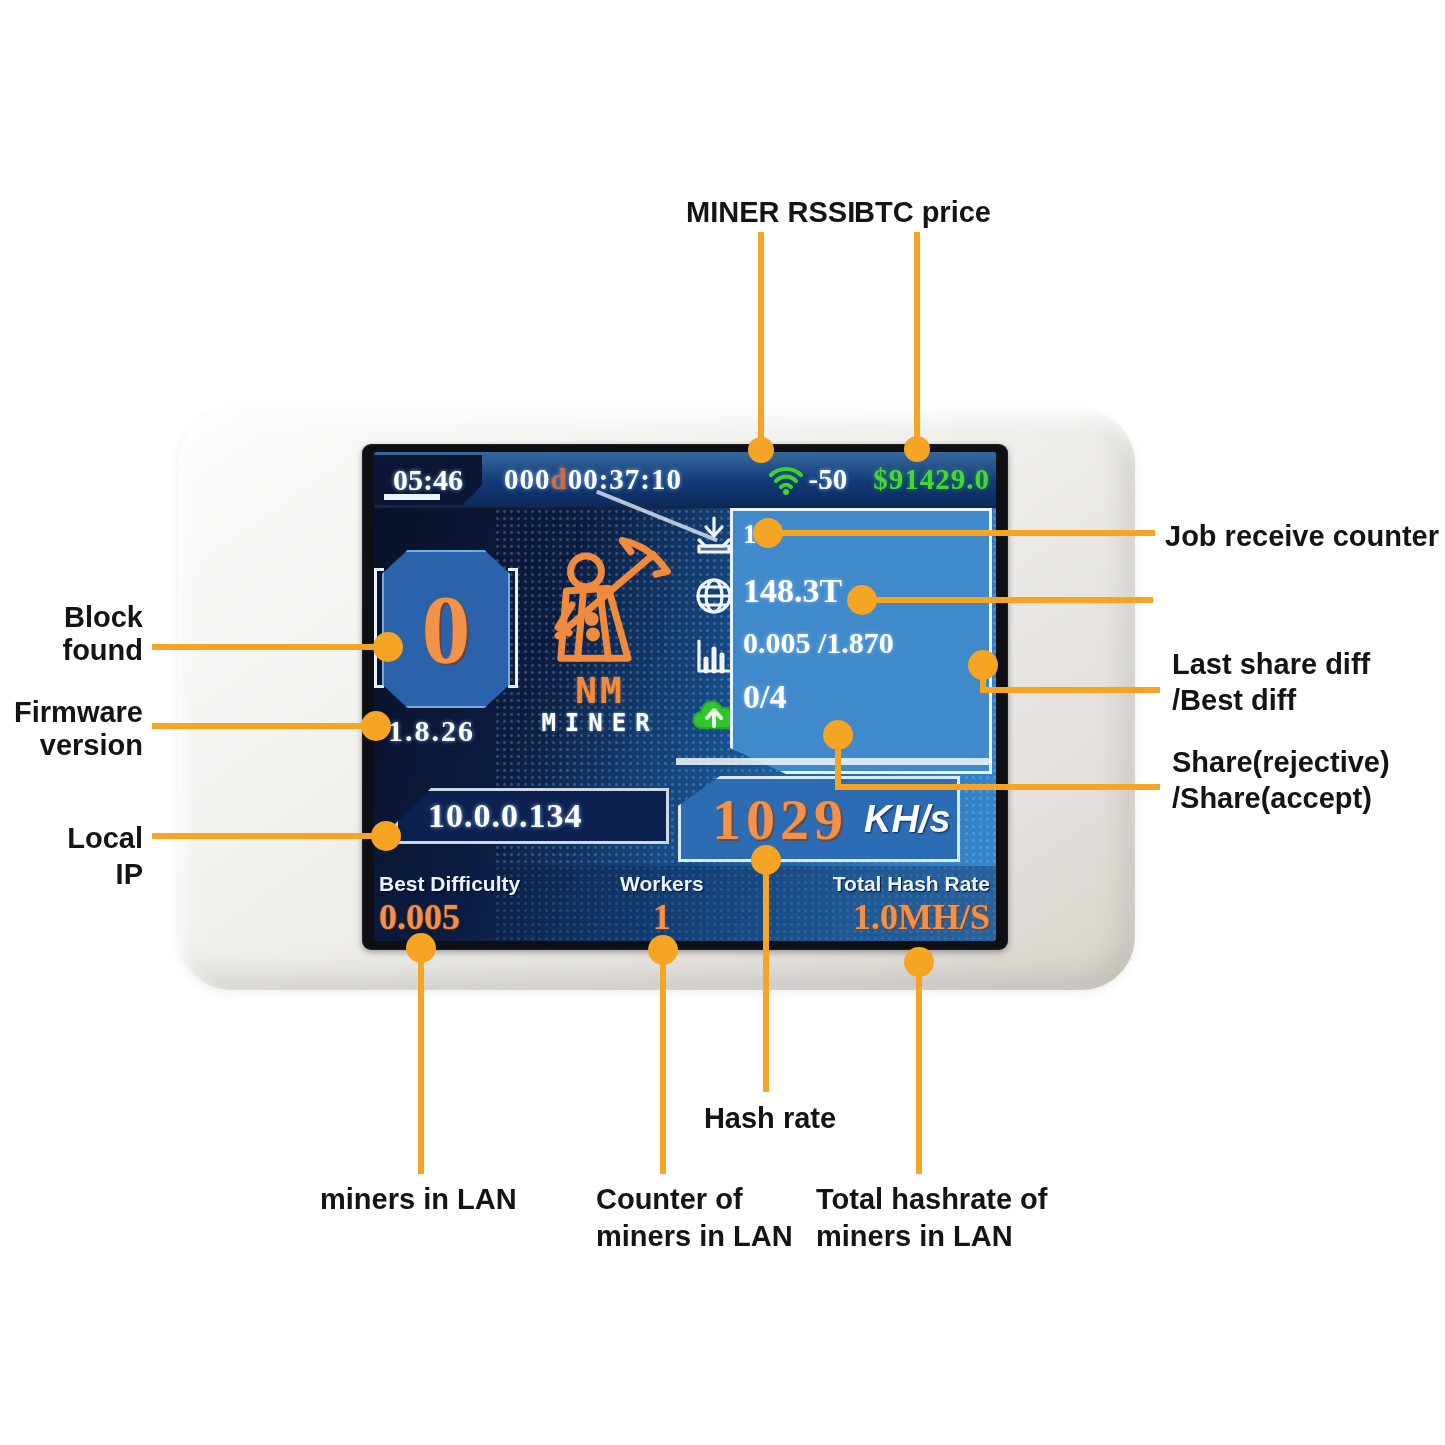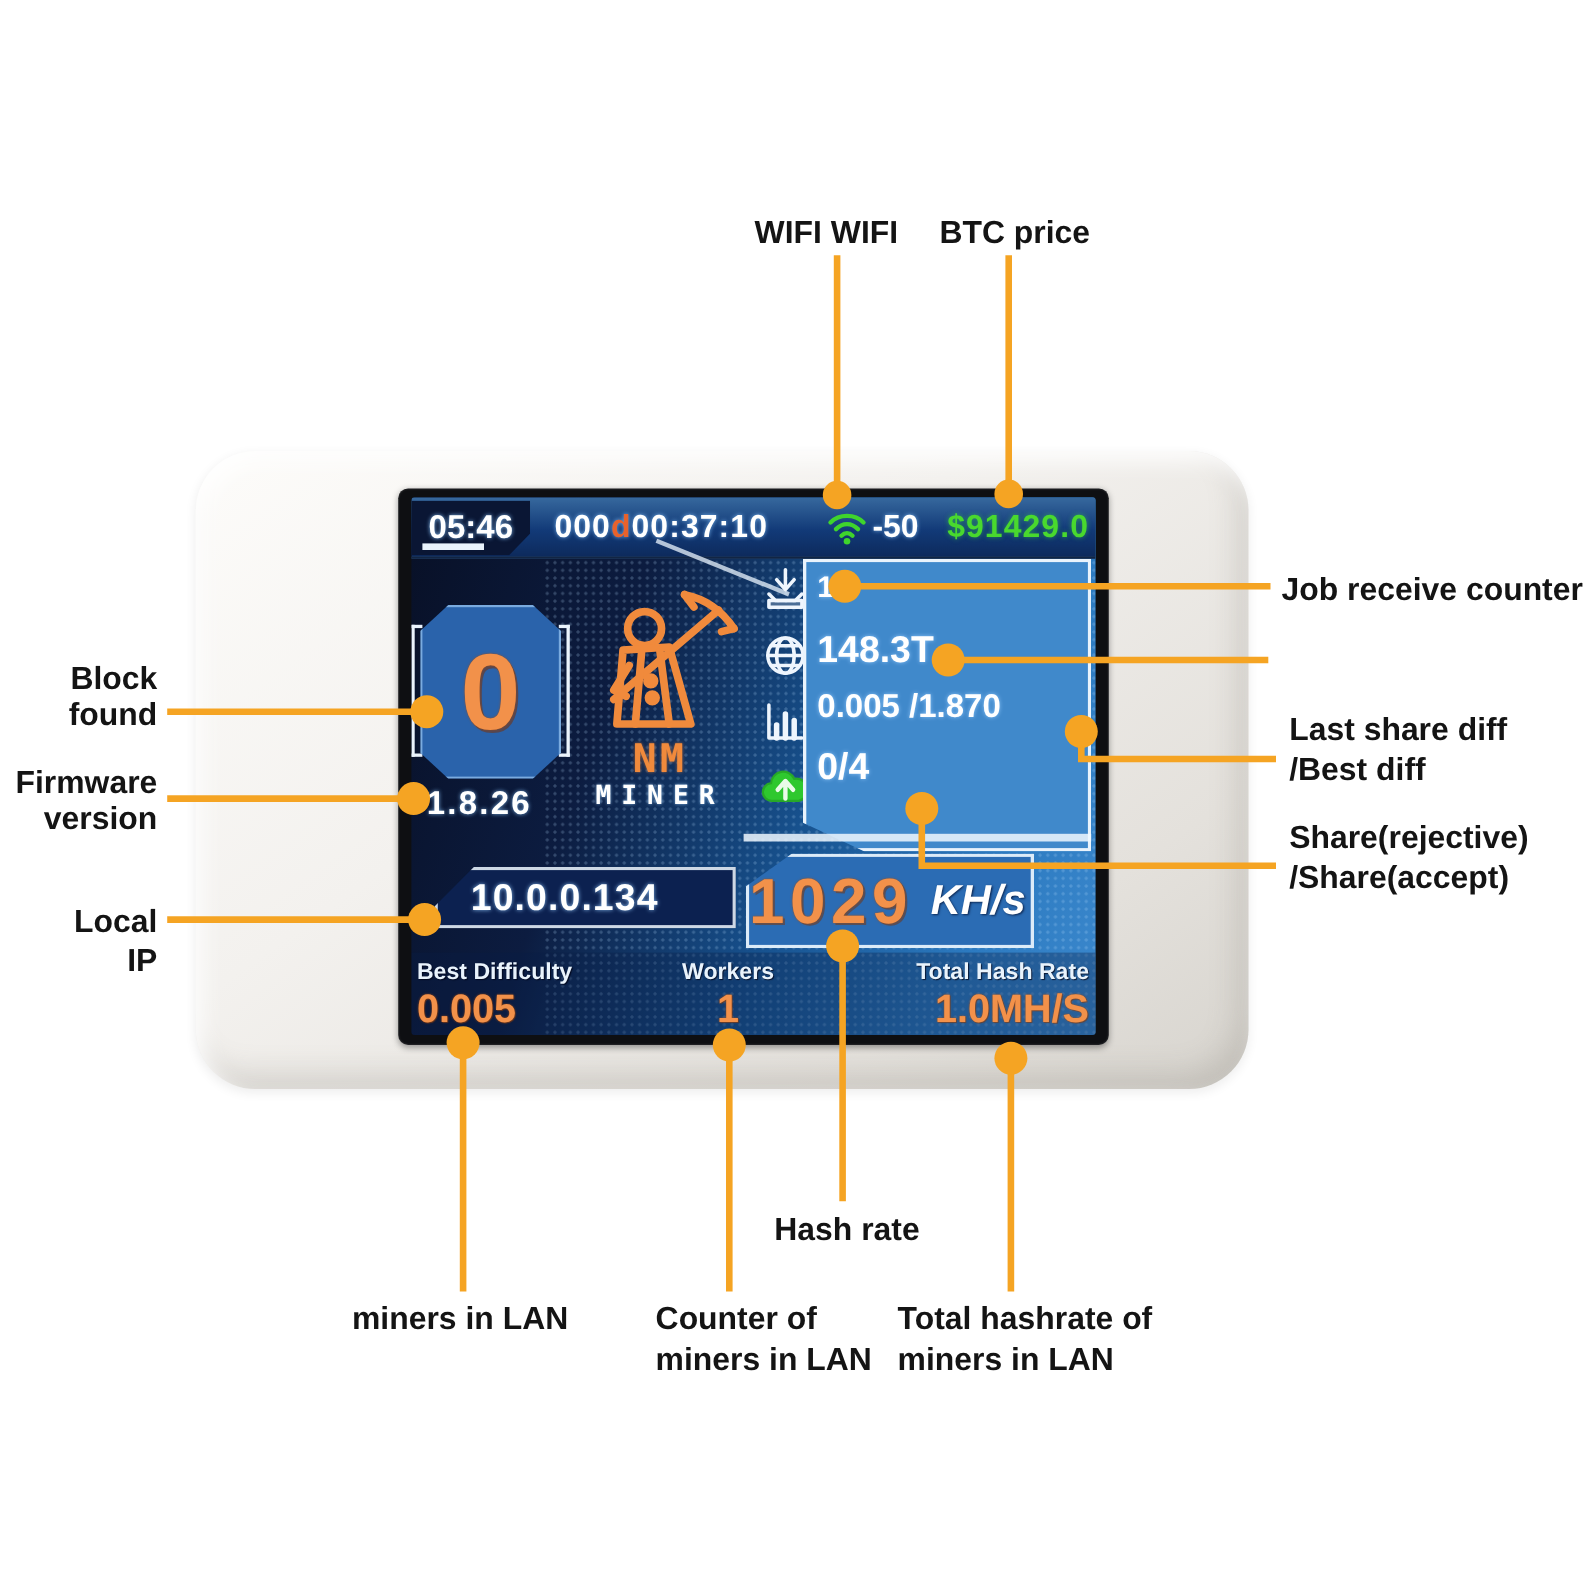--- a/index.html
+++ b/index.html
@@ -39,21 +39,21 @@
     background-size:7px 7px;
   }
   
   .status-bar{
     position:absolute;left:0;top:0;width:622px;height:56px;
     display:flex;align-items:center;
     background:linear-gradient(#39139,#1b4a8e);
     background:linear-gradient(#37699e 0%,#123a78 55%,#0d2a5c 100%);
     border-bottom:2px solid rgba(10,20,45,.8);
   }
-  .lcd-digital{font-family:Liberation Sans, sans-serif;font-weight:bold;}
+  .lcd-digital{font-family:Liberation Serif, serif;font-weight:bold;}
   .clock-tab{
     position:relative;width:108px;height:50px;margin-top:2px;flex:0 0 auto;
     background:#0a1634;clip-path:polygon(0 0,100% 0,100% 60%,82% 100%,0 100%);
     display:flex;align-items:center;justify-content:center;
   }
   .clock-tab::after{content:"";position:absolute;left:10px;bottom:5px;width:56px;height:6px;background:#e9f3fc;}
   .clock-text{font-size:30px;color:#fff;text-shadow:0 0 4px rgba(140,200,255,.9);}
   .uptime{margin-left:22px;font-size:29px;color:#fff;letter-spacing:1px;text-shadow:0 0 4px rgba(140,200,255,.8);}
   .uptime .d-sep{color:#e8622c;}
   .spacer{flex:1;}
@@ -92,24 +92,24 @@
     padding:6px 0 0 10px;
   }
   .info-val{color:#fff;text-shadow:0 0 4px rgba(150,205,255,.85);line-height:1.0;}
   .v-job{font-size:27px;margin-top:4px;}
   .v-netdiff{font-size:34px;margin-top:26px;}
   .v-sharediff{font-size:30px;margin-top:20px;}
   .v-shares{font-size:34px;margin-top:22px;}
   
   .trim-top-hash{position:absolute;left:302px;top:250px;width:316px;height:7px;background:rgba(240,248,255,.85);}
   .hash-panel{
-    position:absolute;left:304px;top:268px;width:262px;height:86px;
+    position:absolute;left:304px;top:268px;width:282px;height:86px;
     background:#2b6cb4;border:3px solid #dcebf8;
     clip-path:polygon(0 30px,42px 0,100% 0,100% 100%,0 100%);
-    display:flex;align-items:center;padding-left:0;
+    display:flex;align-items:center;padding-left:31px;
   }
   .hash-value{font-size:58px;color:var(--lcd-orange);letter-spacing:5px;text-shadow:0 0 2px #a34d14,2px 2px 0 rgba(120,50,10,.5);}
   .hash-unit{font-size:38px;font-weight:bold;font-style:italic;color:#fff;margin-left:16px;text-shadow:1px 1px 2px rgba(0,10,40,.7);}
   
   .ip-panel{
     position:absolute;left:21px;top:280px;width:274px;height:56px;
     background:#0c2150;border:3px solid rgba(240,248,255,.85);
     clip-path:polygon(36px 0,100% 0,100% 100%,0 100%,0 36px);
     display:flex;align-items:center;
   }
@@ -270,21 +270,21 @@
           <div class="f-value lcd-digital">1</div>
         </div>
         <div class="f-total">
           <div class="f-label">Total Hash Rate</div>
           <div class="f-value lcd-digital">1.0MH/S</div>
         </div>
       </div>
     </div>
   </div>
 
-  <div class="ann ann-center" id="ann-wifi">WIFI WIFI</div>
+  <div class="ann ann-center" id="ann-wifi">MINER RSSI</div>
   <div class="ann ann-center" id="ann-btc">BTC price</div>
   <div class="ann" id="ann-job">Job receive counter</div>
   <div class="ann" id="ann-lastshare">
     <div>Last share diff</div>
     <div>/Best diff</div>
   </div>
   <div class="ann" id="ann-share">
     <div>Share(rejective)</div>
     <div>/Share(accept)</div>
   </div>

